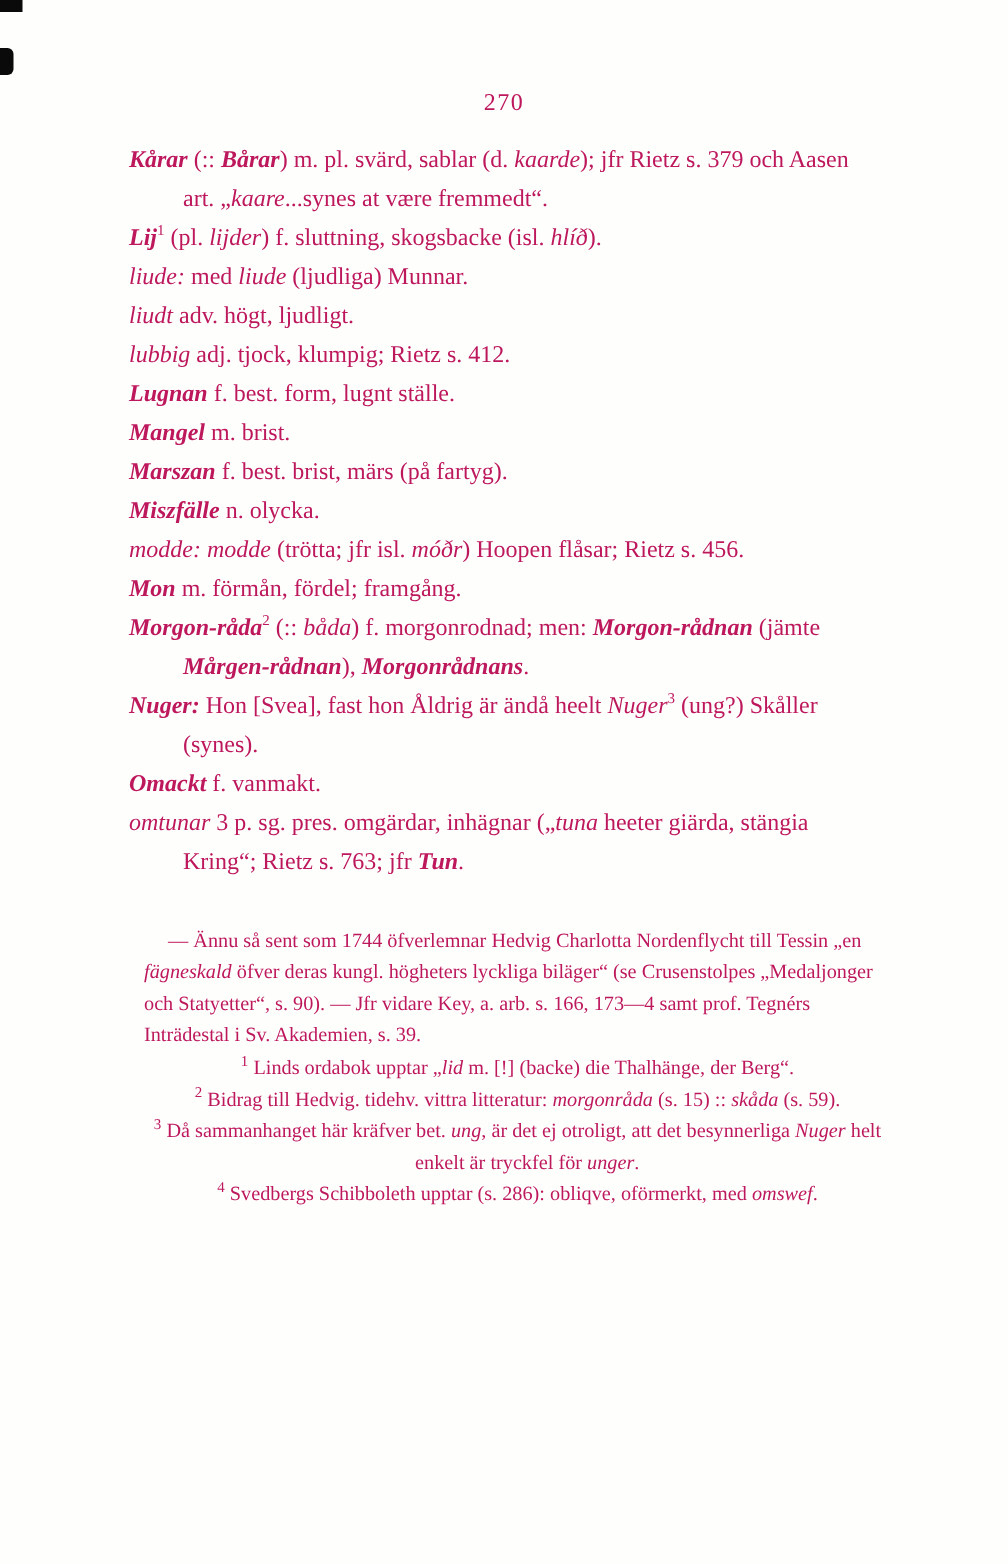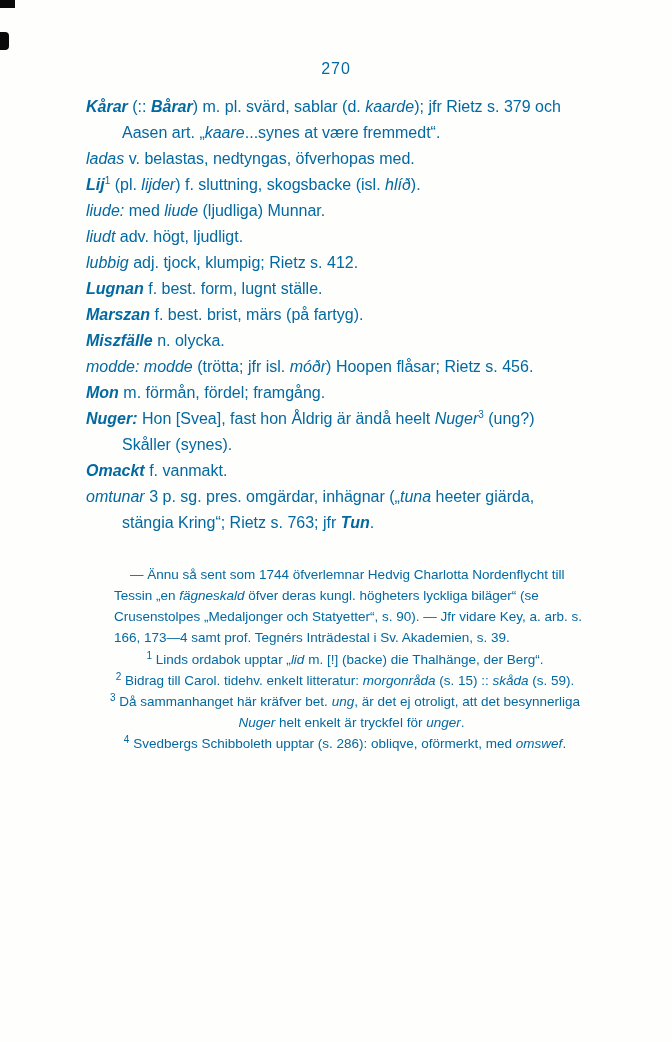--- a/index.html
+++ b/index.html
@@ -3,22 +3,22 @@
 <meta charset="utf-8">
 <title>Scanned dictionary page</title>
 <style>
   * { margin: 0; padding: 0; box-sizing: border-box; }
   html, body { background: #ffffff; }
   .page {
     position: relative;
     width: 672px;
     height: 1042px;
     background: #fefefd;
-    color: #0369a1;
-    font-family: Liberation Sans, sans-serif;
+    color: #be185d;
+    font-family: Liberation Serif, serif;
     overflow: hidden;
   }
   .artifact { position: absolute; background: #0a0a0a; }
   .artifact-1 { top: 0; left: 0; width: 15px; height: 8px; }
   .artifact-2 { top: 32px; left: 0; width: 9px; height: 18px; border-radius: 0 4px 4px 0; }
   .page-number {
     padding-top: 60px;
     text-align: center;
     font-size: 16px;
     letter-spacing: 1px;
@@ -33,55 +33,56 @@
     text-indent: -36px;
   }
   .seg-i  { font-style: italic; }
   .seg-bi { font-style: italic; font-weight: bold; }
   sup { font-size: 10px; line-height: 0; vertical-align: super; }
   .notes {
     margin: 28px 78px 0 96px;
     font-size: 13.5px;
     line-height: 21px;
   }
-  .note { text-indent: 16px; margin-bottom: 1px; margin-left: 18px; }
+  .note { text-indent: 16px; margin-bottom: 1px; }
   .footnote {
     padding-left: 13px;
     text-indent: -13px;
     text-align: center;
   }
 </style>
 </head>
 <body>
 
 <div class="page">
   <div class="artifact artifact-1"></div>
   <div class="artifact artifact-2"></div>
 
   <div class="page-number">270</div>
 
   <div class="entries">
       <p class="entry"><span class="seg-bi">Kårar</span><span> (:: </span><span class="seg-bi">Bårar</span><span>) m. pl. svärd, sablar (d. </span><span class="seg-i">kaarde</span><span>); jfr Rietz s. 379 och Aasen art. „</span><span class="seg-i">kaare</span><span>...synes at være fremmedt“.</span></p>
-      <p class="entry"><span class="seg-i">ladas</span><span> v. belastas, nedtyngas, öfverhopas med.</span></p>
       <p class="entry"><span class="seg-bi">Lij</span><sup>1</sup><span> (pl. </span><span class="seg-i">lijder</span><span>) f. sluttning, skogsbacke (isl. </span><span class="seg-i">hlíð</span><span>).</span></p>
       <p class="entry"><span class="seg-i">liude:</span><span> med </span><span class="seg-i">liude</span><span> (ljudliga) Munnar.</span></p>
       <p class="entry"><span class="seg-i">liudt</span><span> adv. högt, ljudligt.</span></p>
       <p class="entry"><span class="seg-i">lubbig</span><span> adj. tjock, klumpig; Rietz s. 412.</span></p>
       <p class="entry"><span class="seg-bi">Lugnan</span><span> f. best. form, lugnt ställe.</span></p>
+      <p class="entry"><span class="seg-bi">Mangel</span><span> m. brist.</span></p>
       <p class="entry"><span class="seg-bi">Marszan</span><span> f. best. brist, märs (på fartyg).</span></p>
       <p class="entry"><span class="seg-bi">Miszfälle</span><span> n. olycka.</span></p>
       <p class="entry"><span class="seg-i">modde:</span><span> </span><span class="seg-i">modde</span><span> (trötta; jfr isl. </span><span class="seg-i">móðr</span><span>) Hoopen flåsar;  Rietz s. 456.</span></p>
       <p class="entry"><span class="seg-bi">Mon</span><span> m. förmån, fördel; framgång.</span></p>
+      <p class="entry"><span class="seg-bi">Morgon-råda</span><sup>2</sup><span> (:: </span><span class="seg-i">båda</span><span>) f. morgonrodnad; men: </span><span class="seg-bi">Morgon-rådnan</span><span> (jämte </span><span class="seg-bi">Mårgen-rådnan</span><span>), </span><span class="seg-bi">Morgonrådnans</span><span>.</span></p>
       <p class="entry"><span class="seg-bi">Nuger:</span><span> Hon [Svea], fast hon Åldrig är ändå heelt </span><span class="seg-i">Nuger</span><sup>3</sup><span> (ung?) Skåller (synes).</span></p>
       <p class="entry"><span class="seg-bi">Omackt</span><span> f. vanmakt.</span></p>
       <p class="entry"><span class="seg-i">omtunar</span><span> 3 p. sg. pres. omgärdar, inhägnar („</span><span class="seg-i">tuna</span><span> heeter giärda, stängia Kring“; Rietz s. 763; jfr </span><span class="seg-bi">Tun</span><span>.</span></p>
     </div>
 
   <div class="notes">
     <p class="note"><span>— Ännu så sent som 1744 öfverlemnar Hedvig Charlotta Nordenflycht till Tessin „en </span><span class="seg-i">fägneskald</span><span> öfver deras kungl. högheters lyckliga biläger“ (se Crusenstolpes „Medaljonger och Statyetter“, s. 90). — Jfr vidare Key, a. arb. s. 166, 173—4 samt prof. Tegnérs Inträdestal i Sv. Akademien, s. 39.</span></p>
     <div class="footnotes">
         <p class="footnote"><sup>1</sup><span> Linds ordabok upptar „</span><span class="seg-i">lid</span><span> m. [!] (backe) die Thalhänge, der Berg“.</span></p>
-        <p class="footnote"><sup>2</sup><span> Bidrag till Carol. tidehv. enkelt litteratur: </span><span class="seg-i">morgonråda</span><span> (s. 15) :: </span><span class="seg-i">skåda</span><span> (s. 59).</span></p>
+        <p class="footnote"><sup>2</sup><span> Bidrag till Hedvig. tidehv. vittra litteratur: </span><span class="seg-i">morgonråda</span><span> (s. 15) :: </span><span class="seg-i">skåda</span><span> (s. 59).</span></p>
         <p class="footnote"><sup>3</sup><span> Då sammanhanget här kräfver bet. </span><span class="seg-i">ung</span><span>, är det ej otroligt, att det besynnerliga </span><span class="seg-i">Nuger</span><span> helt enkelt är tryckfel för </span><span class="seg-i">unger</span><span>.</span></p>
         <p class="footnote"><sup>4</sup><span> Svedbergs Schibboleth upptar (s. 286): obliqve, oförmerkt, med </span><span class="seg-i">omswef</span><span>.</span></p>
       </div>
   </div>
 </div>
 
 </body></html>

